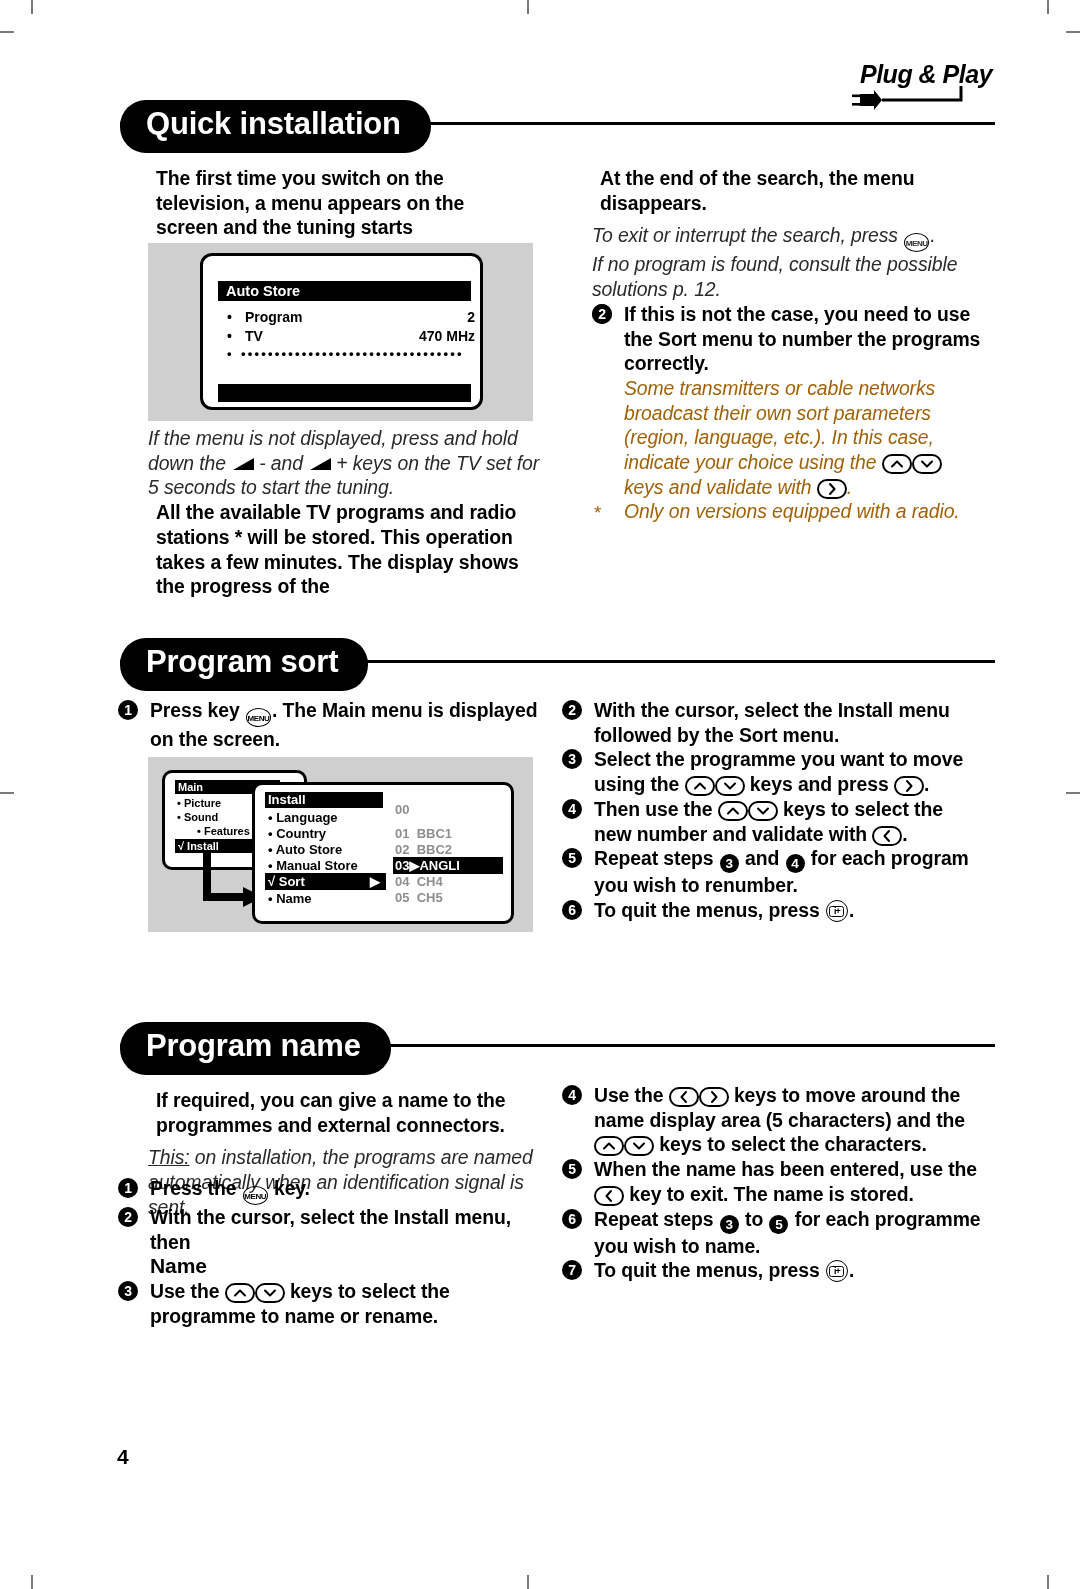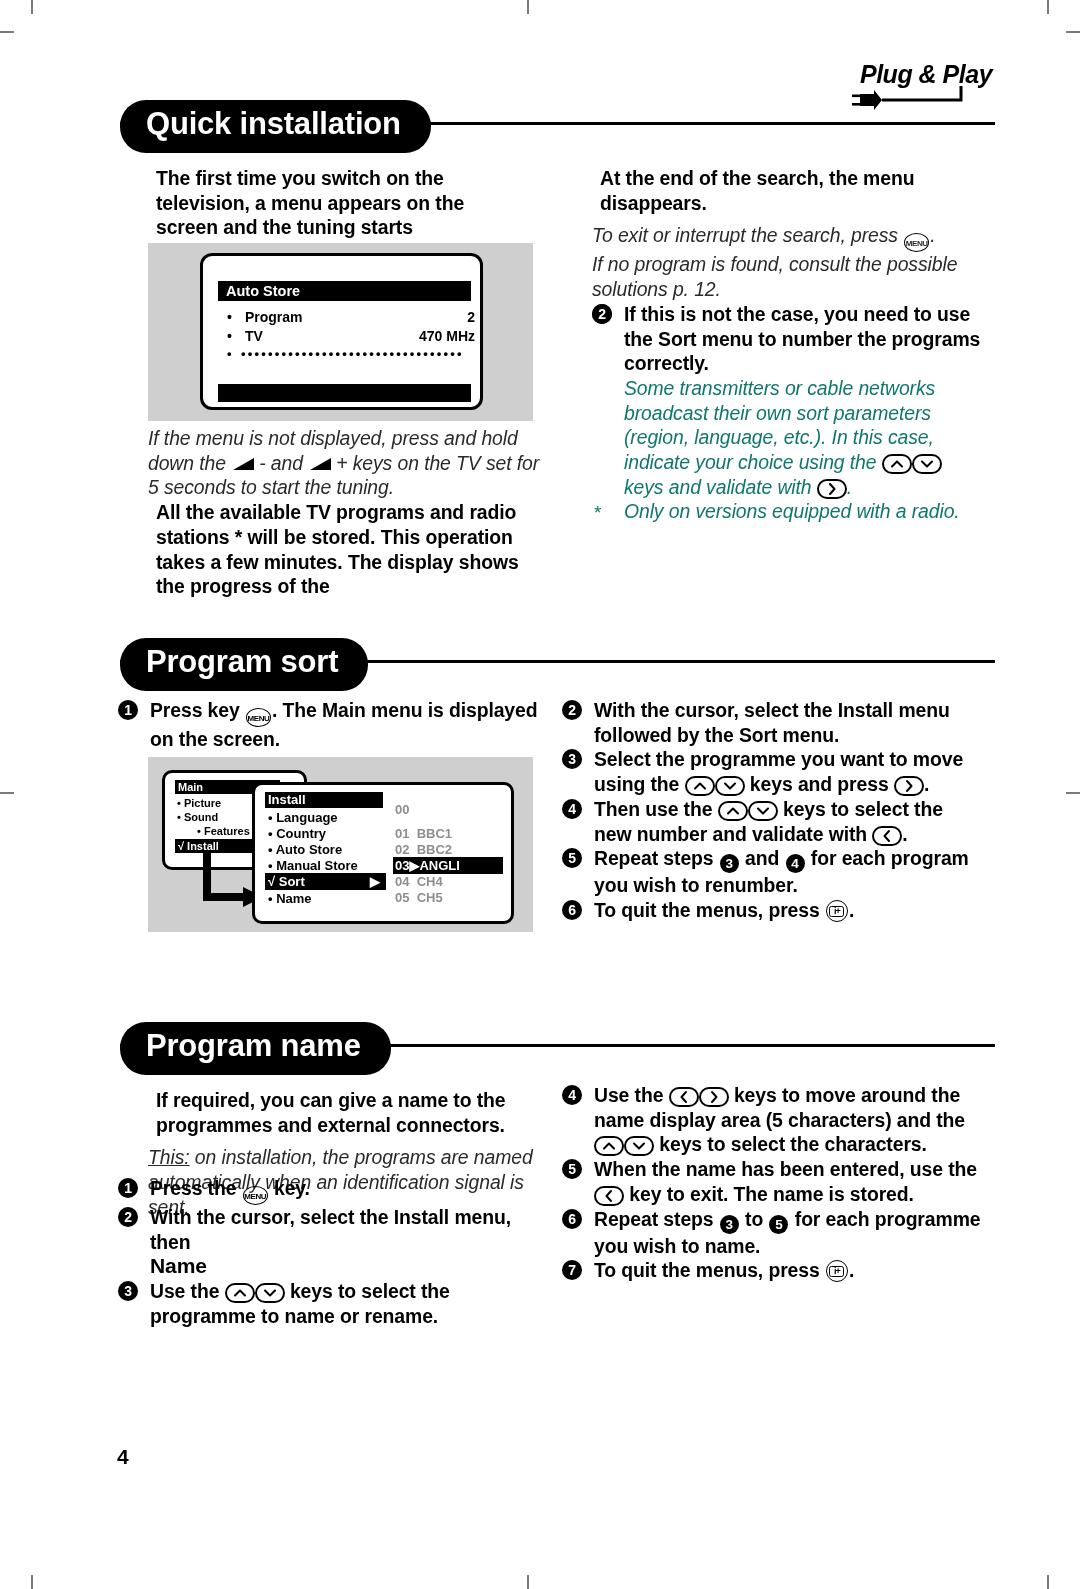--- a/index.html
+++ b/index.html
@@ -102,21 +102,21 @@
     padding-left: 32px;
     font-size: 19.4px;
     line-height: 24.7px;
     font-weight: bold;
     letter-spacing: -0.1px;
     margin: 0;
   }
   ul.steps li.note {
     font-weight: normal;
     font-style: italic;
-    color: #0f766e;
+    color: #a16207;
     padding-left: 32px;
   }
   .num {
     position: absolute;
     left: 0;
     top: 2px;
     width: 20px; height: 20px;
     border-radius: 50%;
     background: #000;
     color: #fff;

